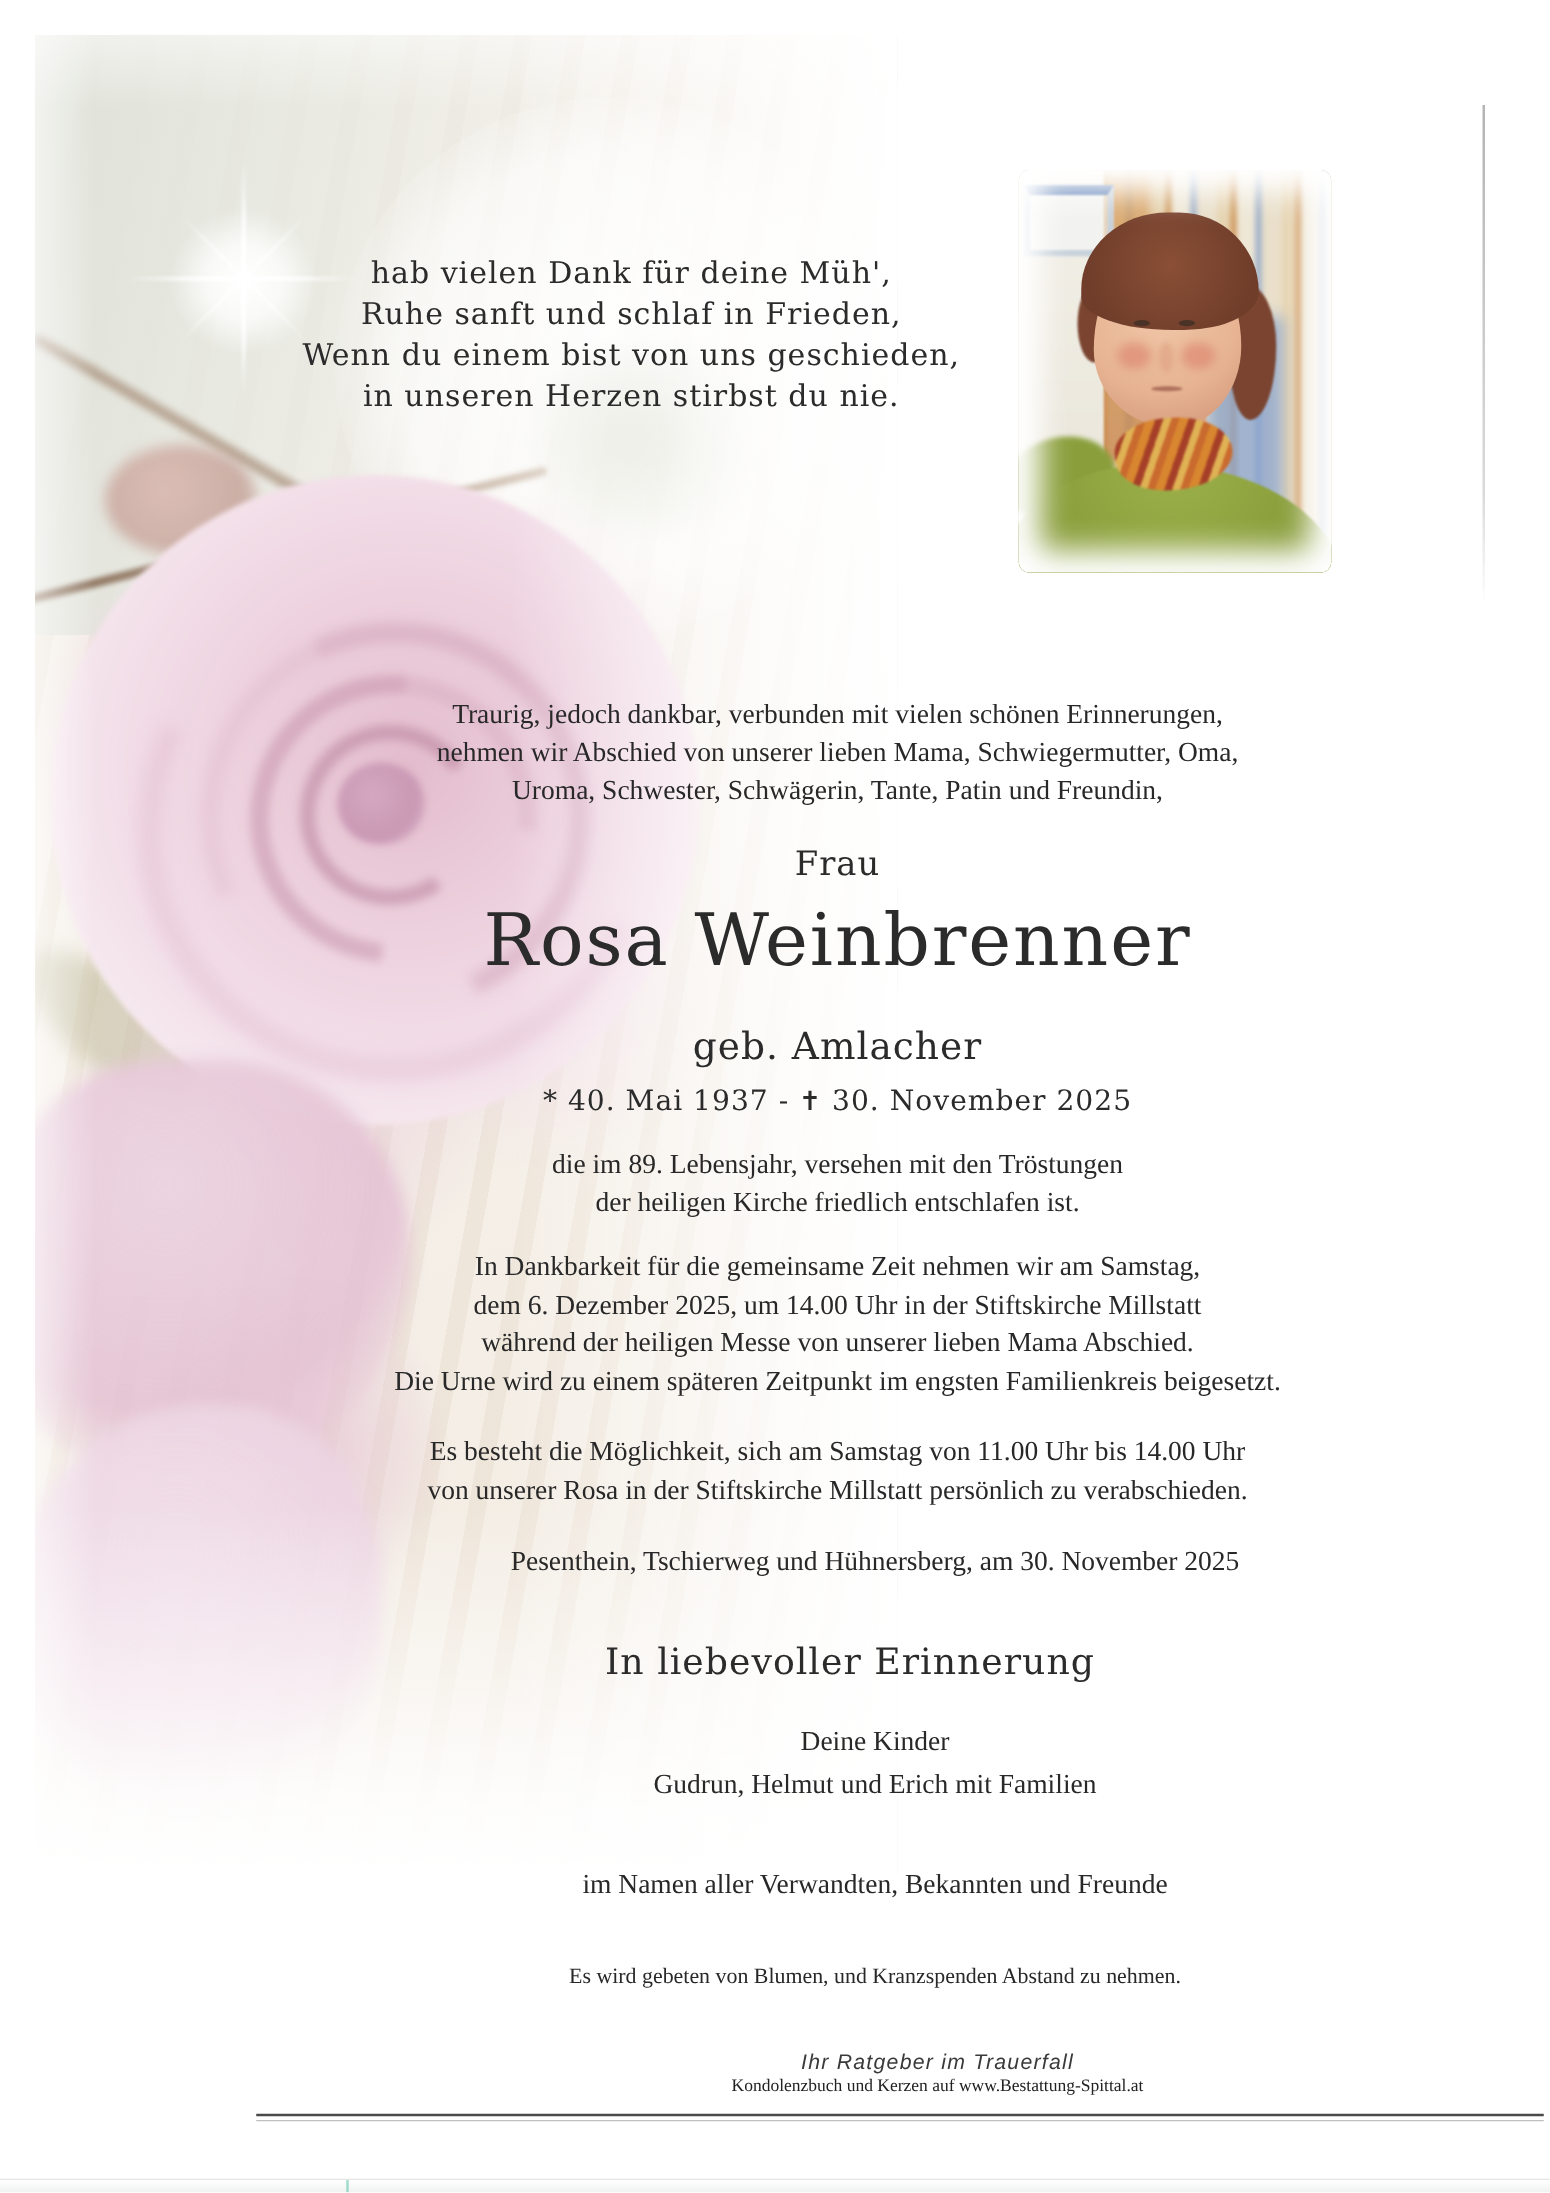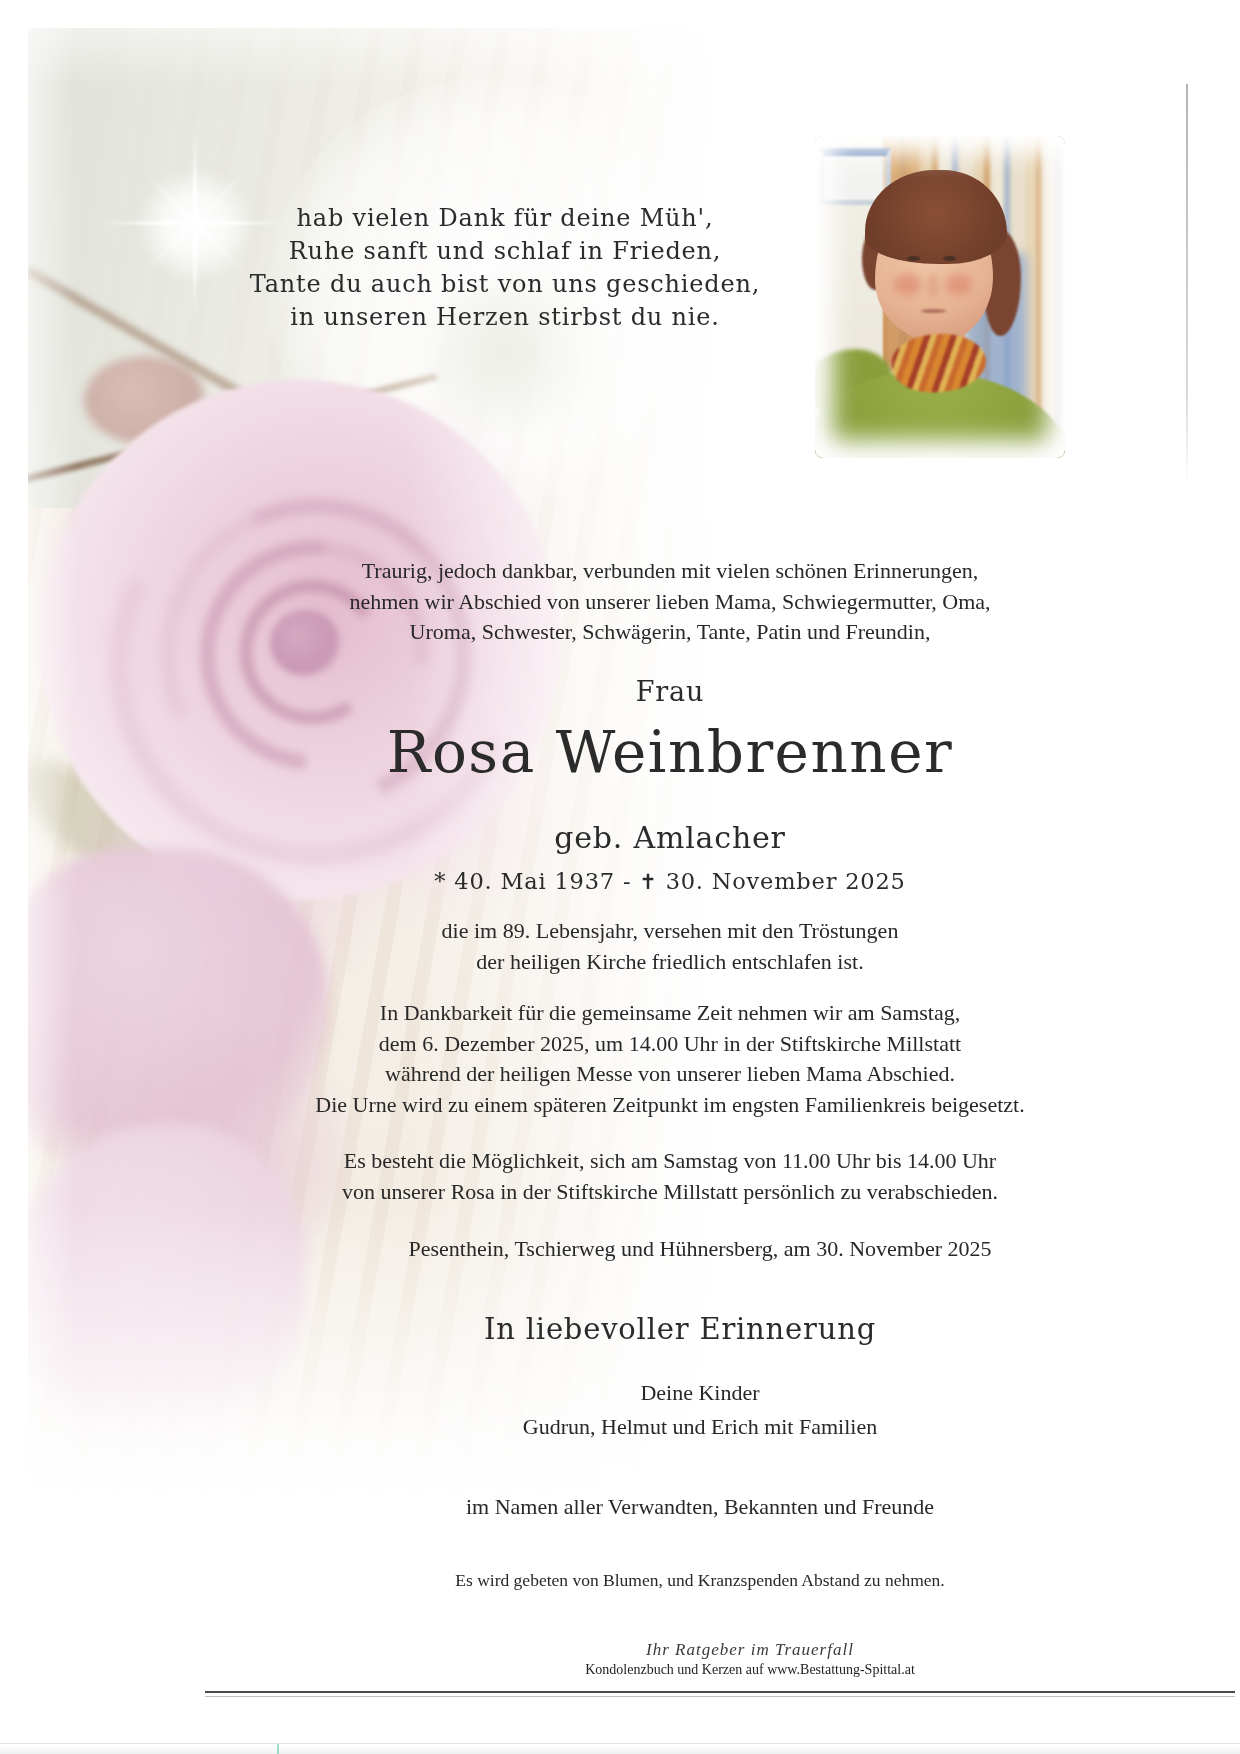--- a/index.html
+++ b/index.html
@@ -129,21 +129,21 @@
   .passing  { left:95px; top:916px; width:1150px; font-size:22px; line-height:30.5px; }
   .service  { left:95px; top:998px; width:1150px; font-size:22px; line-height:30.5px; }
   .farewell { left:95px; top:1146px; width:1150px; font-size:22px; line-height:30.5px; }
   .place    { left:125px; top:1236px; width:1150px; font-size:22px; }
   .remembrance { left:105px; top:1312px; width:1150px; font-size:29px; }
   .children-label { left:125px; top:1380px; width:1150px; font-size:22px; }
   .children-names { left:125px; top:1414px; width:1150px; font-size:22px; }
   .relatives { left:125px; top:1494px; width:1150px; font-size:22px; }
   .flowers   { left:125px; top:1570px; width:1150px; font-size:17.5px; }
   .footer { left:260px; top:1640px; width:980px; }
-  .footer .motto { font-family:Liberation Serif, serif; font-style:italic; font-size:17px; letter-spacing:1px; color:#3a3a3a; margin-bottom:2px; }
+  .footer .motto { font-family:Liberation Sans, sans-serif; font-style:italic; font-size:17px; letter-spacing:1px; color:#3a3a3a; margin-bottom:2px; }
   .footer .line2, .footer .line3 { font-size:14px; line-height:16px; color:#222; }
   .footer-rule { position:absolute; left:205px; top:1691px; width:1030px; height:3px; z-index:2;
     border-top:2px solid #4a4a4a; border-bottom:1px solid #c0c0c0; }
   .scan-vline { position:absolute; left:1186px; top:84px; width:2px; height:400px; z-index:1;
     background:linear-gradient(to bottom, rgba(140,140,140,.65), rgba(150,150,150,.35) 78%, rgba(150,150,150,0)); }
   .bottom-bar { position:absolute; left:0; top:1743px; width:1240px; height:11px; z-index:3;
     background:linear-gradient(#ffffff, #eef1ef); border-top:1px solid #e2e7e3; }
   .bottom-tick { position:absolute; left:277px; top:1744px; width:2px; height:10px; background:#59c2a8; opacity:.55; z-index:4; }
 </style>
 </head>
@@ -198,21 +198,21 @@
     <div class="p-eye-l"></div>
     <div class="p-eye-r"></div>
     <div class="p-nose"></div>
     <div class="p-mouth"></div>
     <div class="p-scarf"></div>
   </div>
 
   <div class="txt poem deco">
     <div>hab vielen Dank für deine Müh',</div>
     <div>Ruhe sanft und schlaf in Frieden,</div>
-    <div>Tante du auch bist von uns geschieden,</div>
+    <div>Wenn du einem bist von uns geschieden,</div>
     <div>in unseren Herzen stirbst du nie.</div>
   </div>
 
   <div class="txt intro body-text">
     <div>Traurig, jedoch dankbar, verbunden mit vielen schönen Erinnerungen,</div>
     <div>nehmen wir Abschied von unserer lieben Mama, Schwiegermutter, Oma,</div>
     <div>Uroma, Schwester, Schwägerin, Tante, Patin und Freundin,</div>
   </div>
 
   <div class="txt frau deco">Frau</div>

